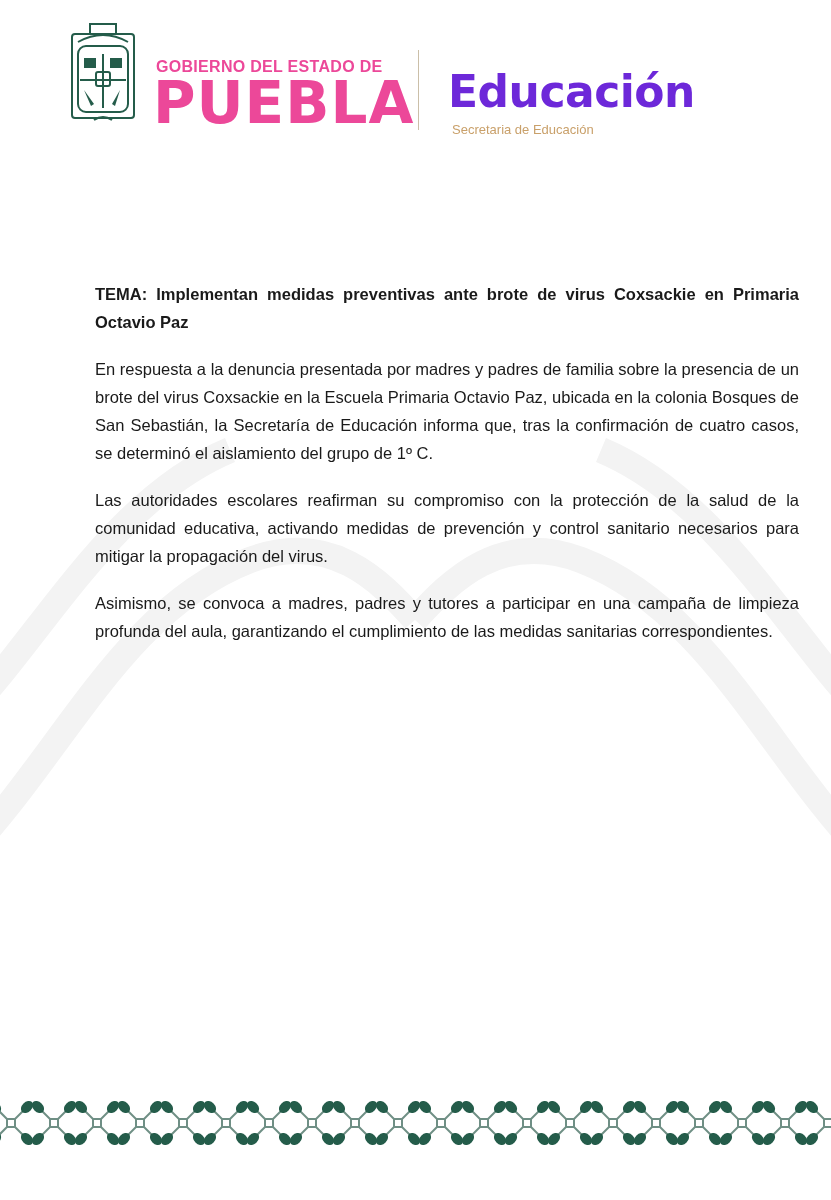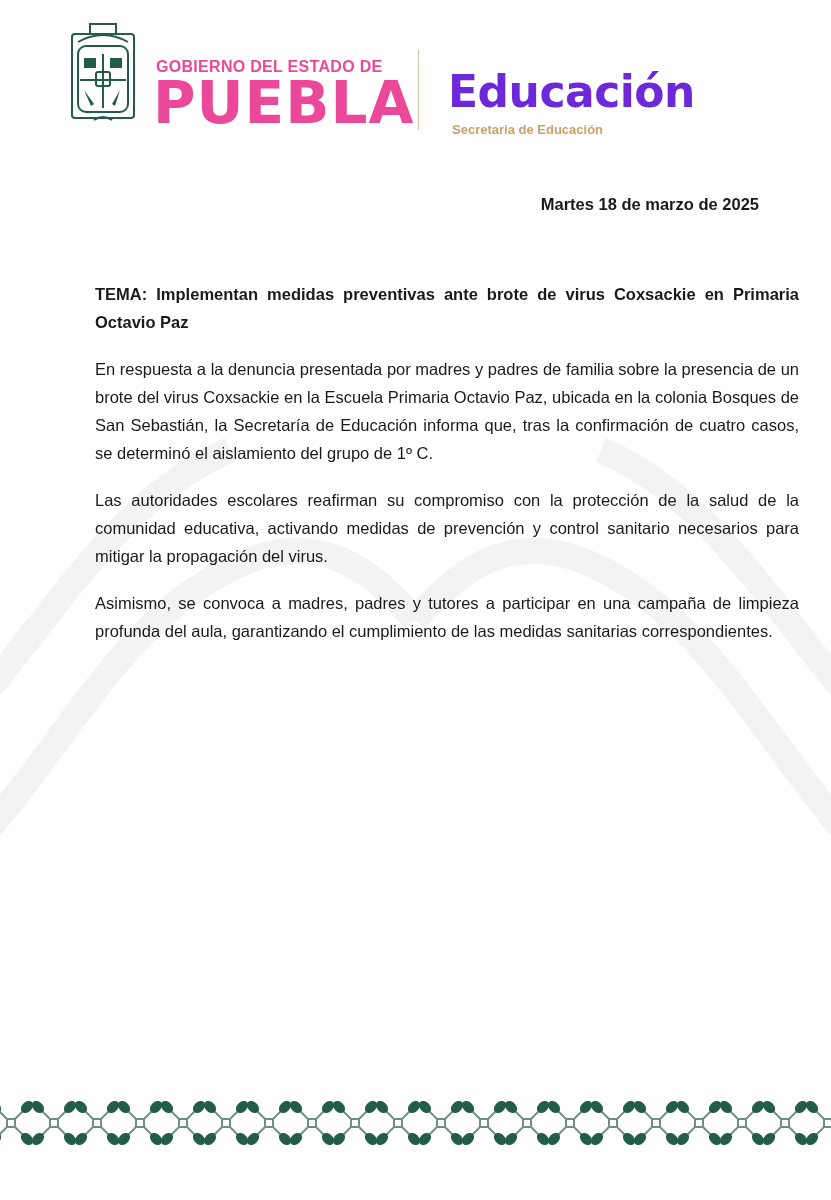--- a/index.html
+++ b/index.html
@@ -29,21 +29,21 @@
   .divider {
     position: absolute; left: 350px; top: 30px; width: 1px; height: 80px; background: #cbbfa8;
   }
   .educacion {
     position: absolute; left: 380px; top: 50px;
     font-size: 44px; font-weight: bold; color: #6d28d9; line-height: 1;
     font-family: "DejaVu Sans", sans-serif; letter-spacing: -0.5px;
   }
   .secretaria {
     position: absolute; left: 384px; top: 102px;
-    font-size: 13px; font-weight: bold; color: #c9a06a;
+    font-size: 13px; font-weight: normal; color: #c9a06a;
   }
   .meta {
     position: absolute; right: 72px; top: 194px; text-align: right;
     font-size: 16.5px; font-weight: bold; line-height: 21px;
   }
   .content {
     position: absolute; left: 55px; top: 280px; width: 704px;
     font-size: 16.5px; line-height: 28px; text-align: justify; margin-left: 40px;
   }
   .tema { font-weight: bold; margin: 0 0 20px 0; }
@@ -84,21 +84,20 @@
     </g>
   </svg>
   <div class="gob-line">GOBIERNO DEL ESTADO DE</div>
   <div class="puebla">PUEBLA</div>
   <div class="divider"></div>
   <div class="educacion">Educación</div>
   <div class="secretaria">Secretaria de Educación</div>
 </div>
 
 <div class="meta">
-  <div>Martes 18 de marzo de 2025</div>
 </div>
 
 <div class="content">
   <p class="tema">TEMA: Implementan medidas preventivas ante brote de virus Coxsackie en Primaria Octavio Paz</p>
   <p>En respuesta a la denuncia presentada por madres y padres de familia sobre la presencia de un brote del virus Coxsackie en la Escuela Primaria Octavio Paz, ubicada en la colonia Bosques de San Sebastián, la Secretaría de Educación informa que, tras la confirmación de cuatro casos, se determinó el aislamiento del grupo de 1º C.</p>
   <p>Las autoridades escolares reafirman su compromiso con la protección de la salud de la comunidad educativa, activando medidas de prevención y control sanitario necesarios para mitigar la propagación del virus.</p>
   <p>Asimismo, se convoca a madres, padres y tutores a participar en una campaña de limpieza profunda del aula, garantizando el cumplimiento de las medidas sanitarias correspondientes.</p>
 </div>
 
 <svg class="footer" viewBox="0 0 831 50">

